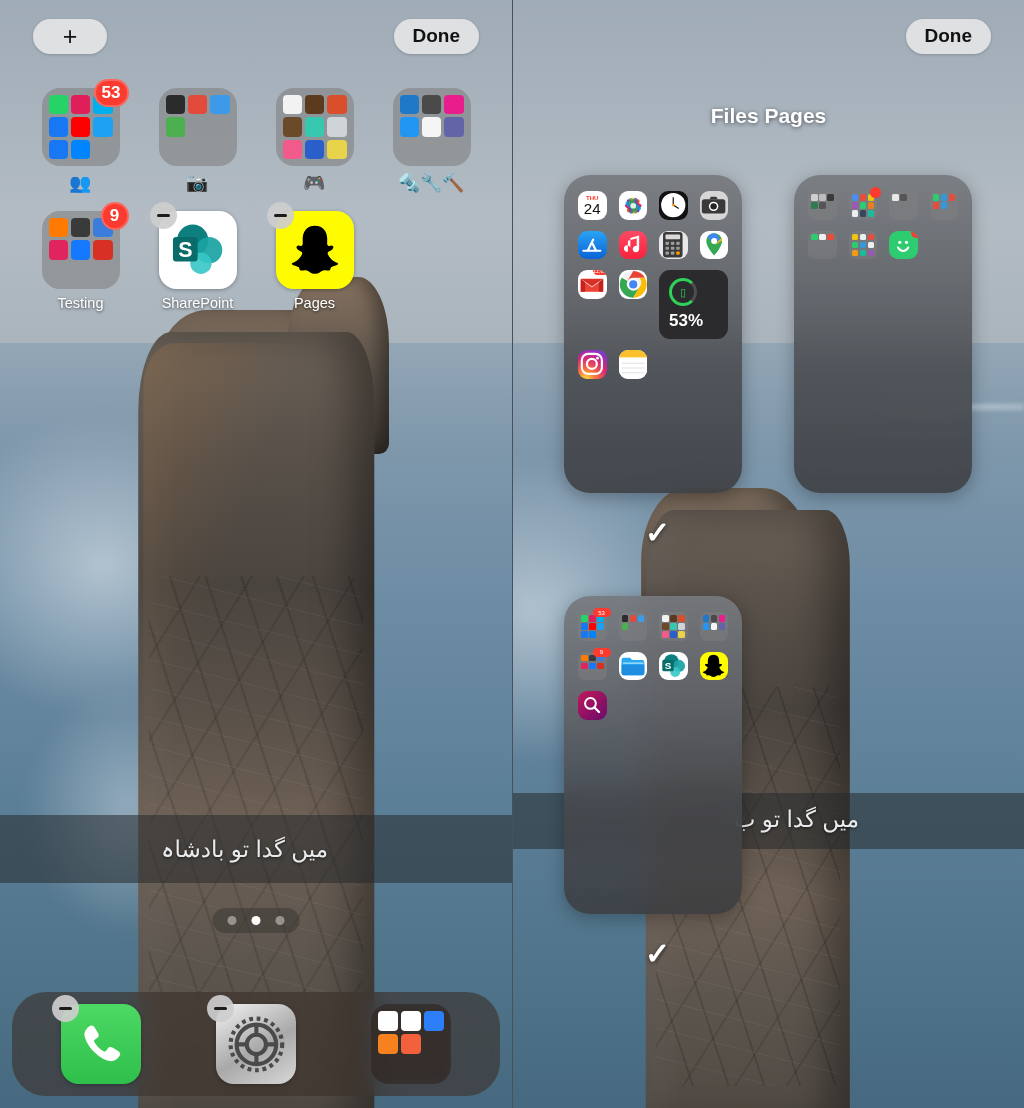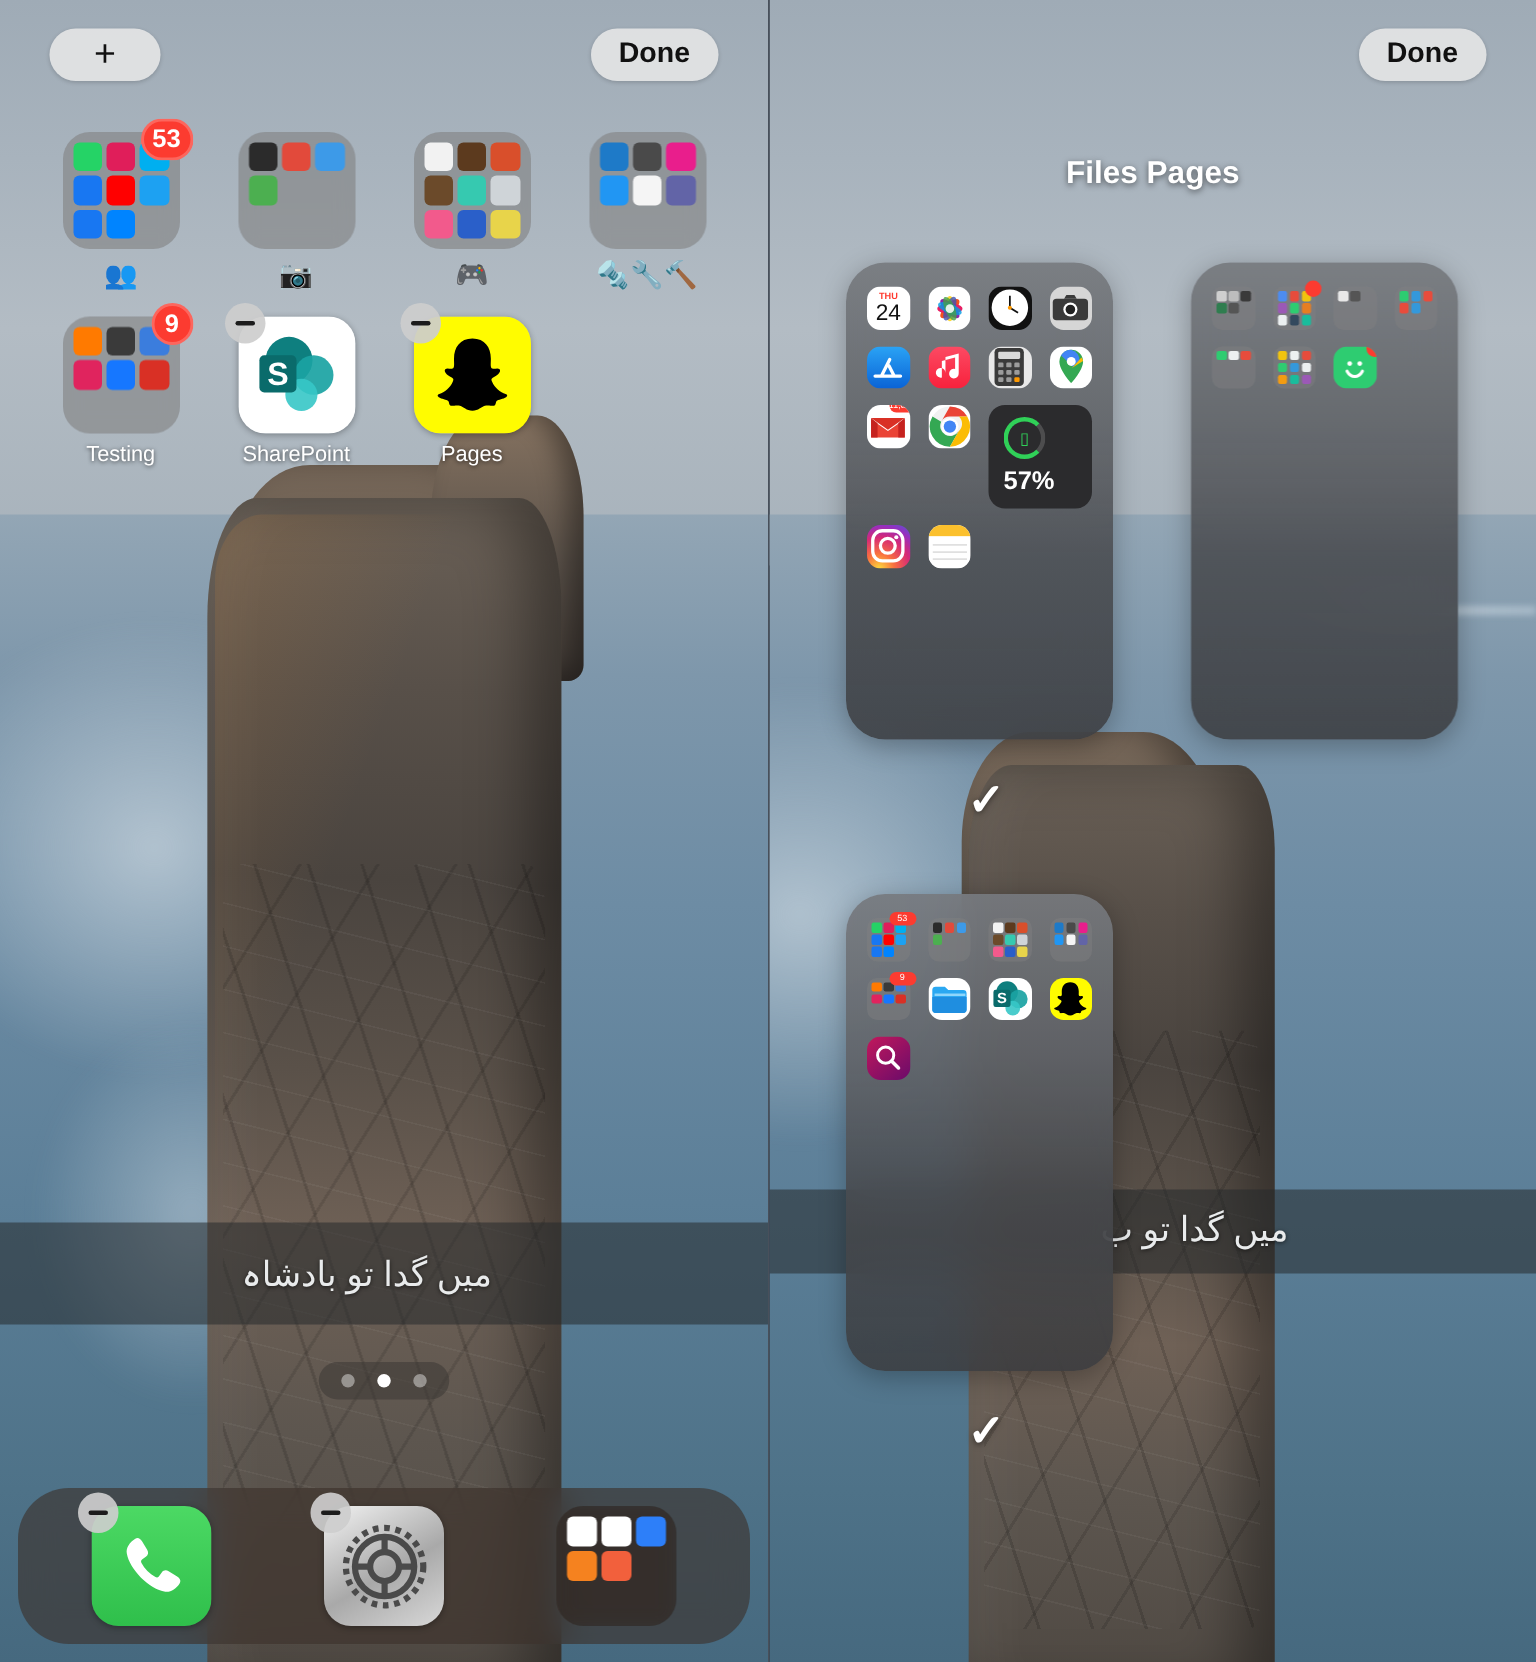--- a/index.html
+++ b/index.html
@@ -537,21 +537,21 @@
         <path d="M29 8.5A15 15 0 0116 31l6.5-11.3A7.5 7.5 0 0022.7 8.5z" fill="#fbbc04"></path>
         <circle cx="16" cy="16" r="6.4" fill="#fff"></circle>
                   <circle cx="16" cy="16" r="4.6" fill="#4285f4"></circle>
                 </svg>
               </div>
             </div>
             <div class="widget-batt">
               <div class="batt-ring">
                 <span style="color:#30d158">▯</span>
               </div>
-              <div class="batt-pct">57%</div>
+              <div class="batt-pct">53%</div>
             </div>
             <div class="t-icon" style="overflow: hidden; background: rgb(214, 41, 118);">
               <div style="width:100%;height:100%;background:radial-gradient(circle at 28% 100%, #fdd83c 0%, #f9703f 28%, #d62976 58%, #962fbf 80%, #4f5bd5 100%);display:flex;align-items:center;justify-content:center">
                 <svg width="23.76" height="23.76" viewBox="0 0 26 26">
         <rect x="2" y="2" width="22" height="22" rx="7" fill="none" stroke="#fff" stroke-width="2.4"></rect>
         <circle cx="13" cy="13" r="5.4" fill="none" stroke="#fff" stroke-width="2.4"></circle>
         <circle cx="19.2" cy="6.8" r="1.5" fill="#fff"></circle>
                 </svg>
               </div>
             </div>

